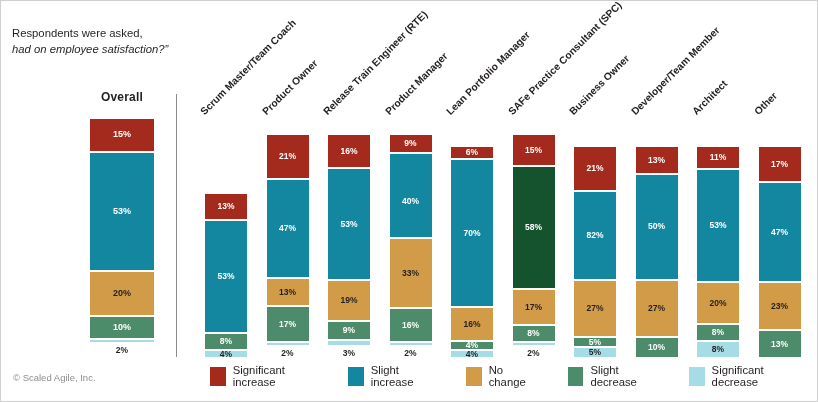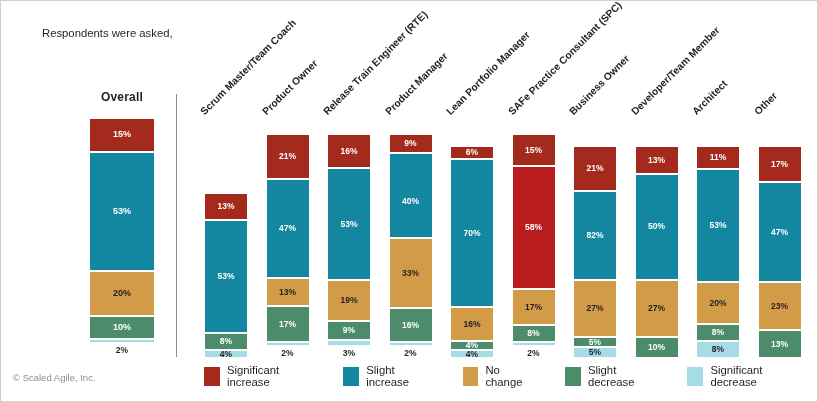--- a/index.html
+++ b/index.html
@@ -11,21 +11,21 @@
     overflow:hidden;
     position:relative;
   }
   .frame{position:absolute;inset:0;border:1px solid #cfcfcf;box-sizing:border-box;}
 
   
   .question{
     position:absolute;left:12px;top:26px;width:190px;
     font-size:11.3px;line-height:15.5px;color:#231f20;
   }
-  .question .l1{font-style:normal;margin-left:30px;}
+  .question .l1{font-style:normal;}
   .question .l2{font-style:italic;}
 
   
   .overall-wrap{position:absolute;left:62px;top:90px;width:120px;}
   .overall-title{
     text-align:center;font-size:12px;font-weight:bold;color:#231f20;
     margin-bottom:14px;letter-spacing:.2px;
   }
 
   
@@ -68,40 +68,41 @@
   .rot-label{
     position:absolute;
     transform-origin:left bottom;
     transform:rotate(-45deg);
     white-space:nowrap;
     font-size:10.2px;font-weight:bold;color:#231f20;
   }
 
   
   .legend{
-    position:absolute;left:204px;top:364px;
+    position:absolute;left:210px;top:364px;
     display:flex;align-items:center;gap:12px;
   }
   .legend-item{display:flex;align-items:center;margin-right:22px;}
   .swatch{width:19px;height:19px;margin-right:7px;display:block;}
   .legend-label{font-size:11.3px;color:#231f20;}
 
   
   .footer{
     position:absolute;left:13px;top:372px;
     font-size:9.5px;color:#8d8d8d;
   }
 </style>
 </head>
 <body>
 
 <div class="frame"></div>
 
 <div class="question">
   <div class="l1">Respondents were asked,</div>
+  <div class="l2">had on employee satisfaction?”</div>
 </div>
 
 <div class="overall-wrap">
   <div class="overall-title">Overall</div>
   <div class="bar overall-bar" id="overall-bar">
       <div class="seg" style="background: rgb(163, 42, 28); height: 33.75px;">
         <span style="color: rgb(255, 255, 255);">15%</span>
       </div>
       <div class="seg" style="background: rgb(20, 135, 160); height: 119.25px;">
         <span style="color: rgb(255, 255, 255);">53%</span>
@@ -213,21 +214,21 @@
           <span style="color: rgb(35, 31, 32);">4%</span>
         </div>
       </div>
     </div>
     <div class="rot-label" style="left: 317.5px; top: -12px;">SAFe Practice Consultant (SPC)</div>
     <div class="col" style="left: 307.5px;">
       <div class="bar">
         <div class="seg" style="background: rgb(163, 42, 28); height: 31.8px;">
           <span style="color: rgb(255, 255, 255);">15%</span>
         </div>
-        <div class="seg" style="background: #b91c1c; height: 122.96px;">
+        <div class="seg" style="background: #14532d; height: 122.96px;">
           <span style="color: rgb(255, 255, 255);">58%</span>
         </div>
         <div class="seg" style="background: rgb(210, 155, 72); height: 36.04px;">
           <span style="color: rgb(35, 31, 32);">17%</span>
         </div>
         <div class="seg" style="background: rgb(76, 140, 106); height: 16.96px;">
           <span style="color: rgb(255, 255, 255);">8%</span>
         </div>
         <div class="seg" style="background: rgb(166, 220, 229); height: 4.24px;"></div>
       </div>

